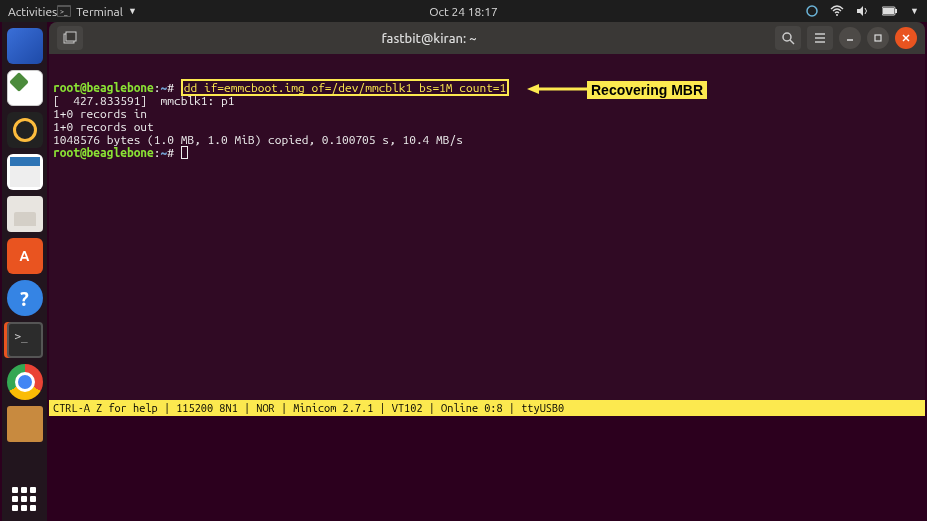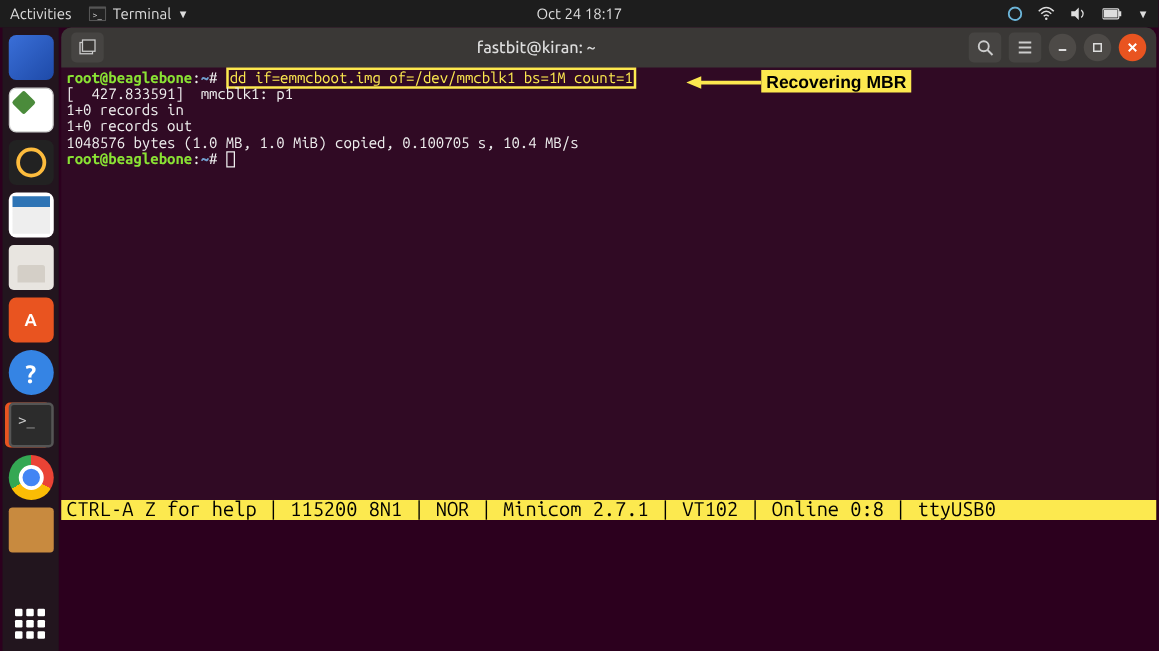--- a/index.html
+++ b/index.html
@@ -14,21 +14,21 @@
     .top-bar {
       height: 22px;
       background: #1d1d1d;
       display: flex;
       align-items: center;
       justify-content: space-between;
       color: #ddd;
       font-size: 12px;
       padding: 0 8px;
     }
-    .top-bar-left { display: flex; align-items: flex-end; gap: 14px; }
+    .top-bar-left { display: flex; align-items: flex-end; }
     .top-bar-left .item { display: flex; align-items: center; gap: 5px; }
     .top-bar-center { position: absolute; left: 50%; transform: translateX(-50%); }
     .top-bar-right { display: flex; align-items: center; gap: 12px; }
     .dock {
       position: absolute;
       left: 2px;
       top: 22px;
       width: 45px;
       height: 499px;
       background: rgba(30,30,30,0.7);
@@ -104,58 +104,59 @@
     .win-btn svg { width: 10px; height: 10px; }
     .win-btn.close { background: #e95420;}
     .terminal-body {
       flex: 1;
       font-family: "Ubuntu Mono", "DejaVu Sans Mono", monospace;
       font-size: 12px;
       color: #eee;
       padding: 2px 4px;
       position: relative;
       white-space: pre;
+      margin-top: 25px;
     }
     .prompt-green { color: #8ae234; font-weight: bold;}
     .prompt-blue { color: #729fcf; font-weight: bold;}
     .highlight-box {
       background: none;
       border: 2px solid #fce94f;
       padding: 0 1px;
       display: inline;
       color: #fce94f;
     }
     .cursor {
       display: inline-block;
       width: 7px;
       height: 13px;
       border: 1px solid #eee;
       vertical-align: text-bottom;
     }
     .annotation {
       position: absolute;
       top: 2px;
-      left: 500px;
-      display: flex;
-      align-items: flex-end;
+      left: 478px;
+      display: flex;
+      align-items: flex-start;
     }
     .annotation-label {
       background: #fce94f;
       color: #000;
       font-family: Arial, sans-serif;
       font-size: 14px;
       font-weight: bold;
       padding: 1px 4px;
     }
     .status-bar {
       height: 16px;
       background: #fce94f;
       color: #000;
       font-family: "Ubuntu Mono", monospace;
-      font-size: 16px;
+      font-size: 11px;
       padding: 0 4px;
       display: flex;
       align-items: center;
     }
     .tri { font-size: 9px; }
   </style>
 </head>
 <body>
 
 <div class="top-bar">

